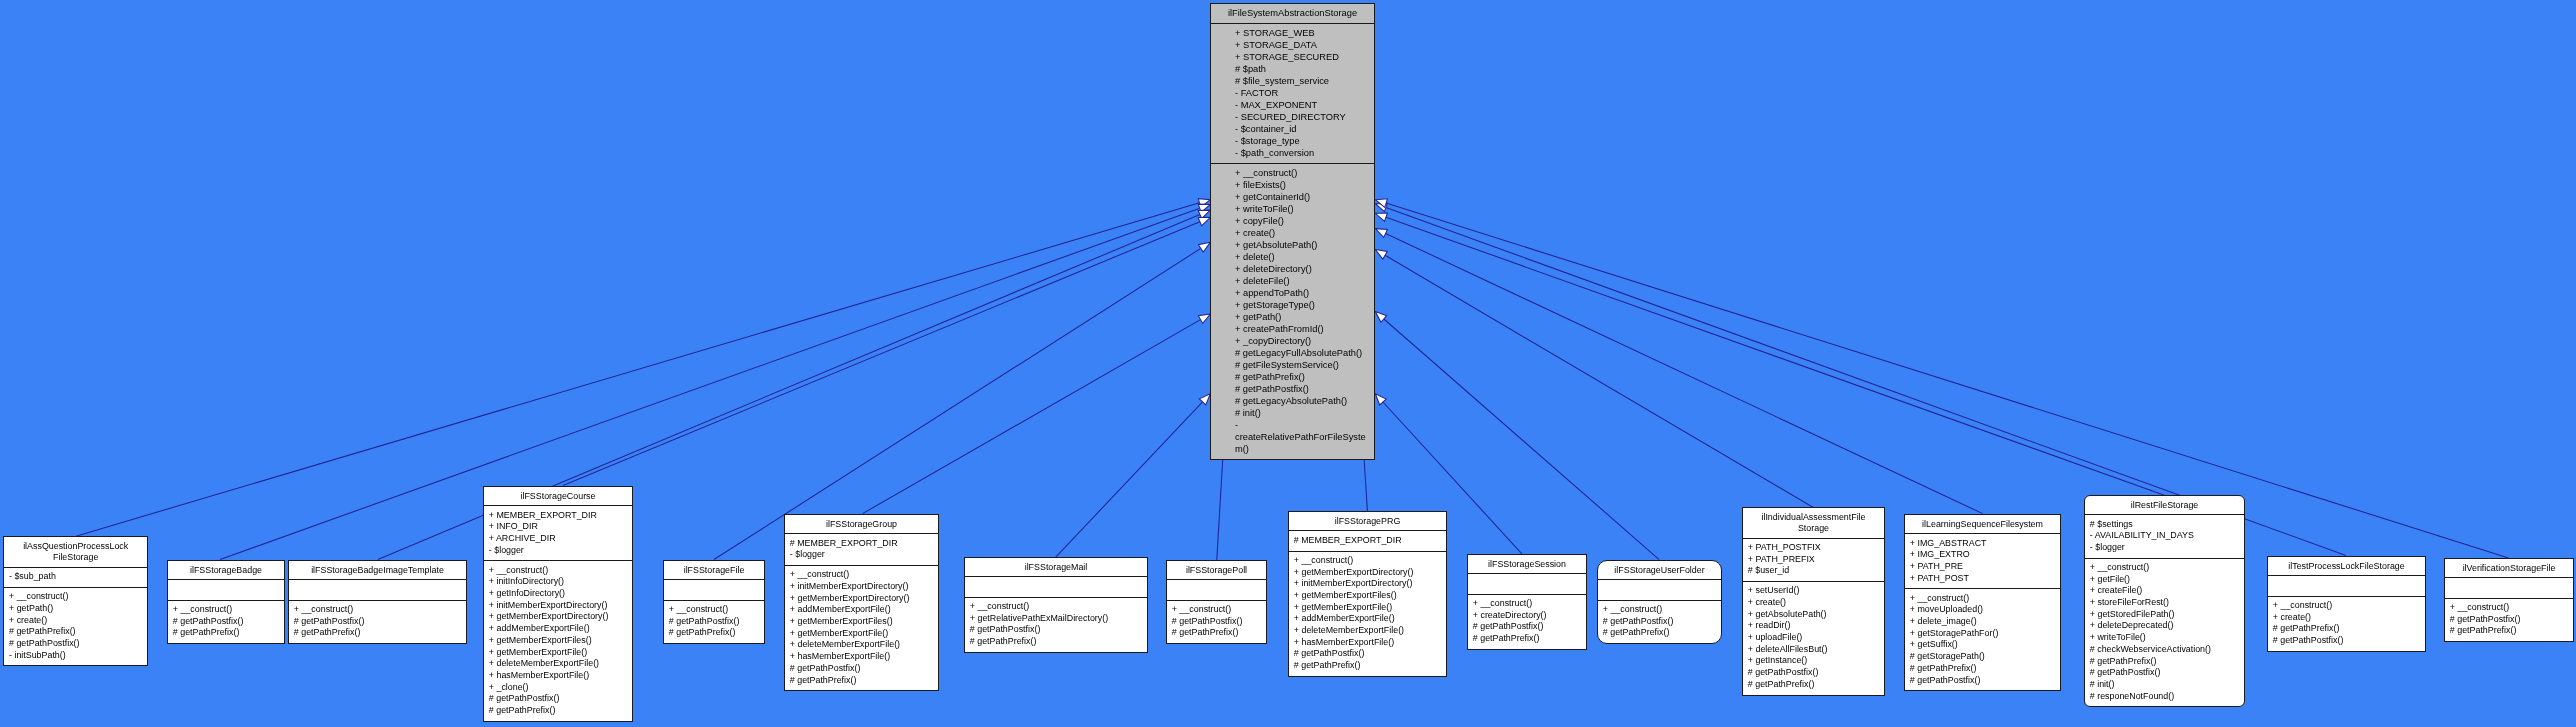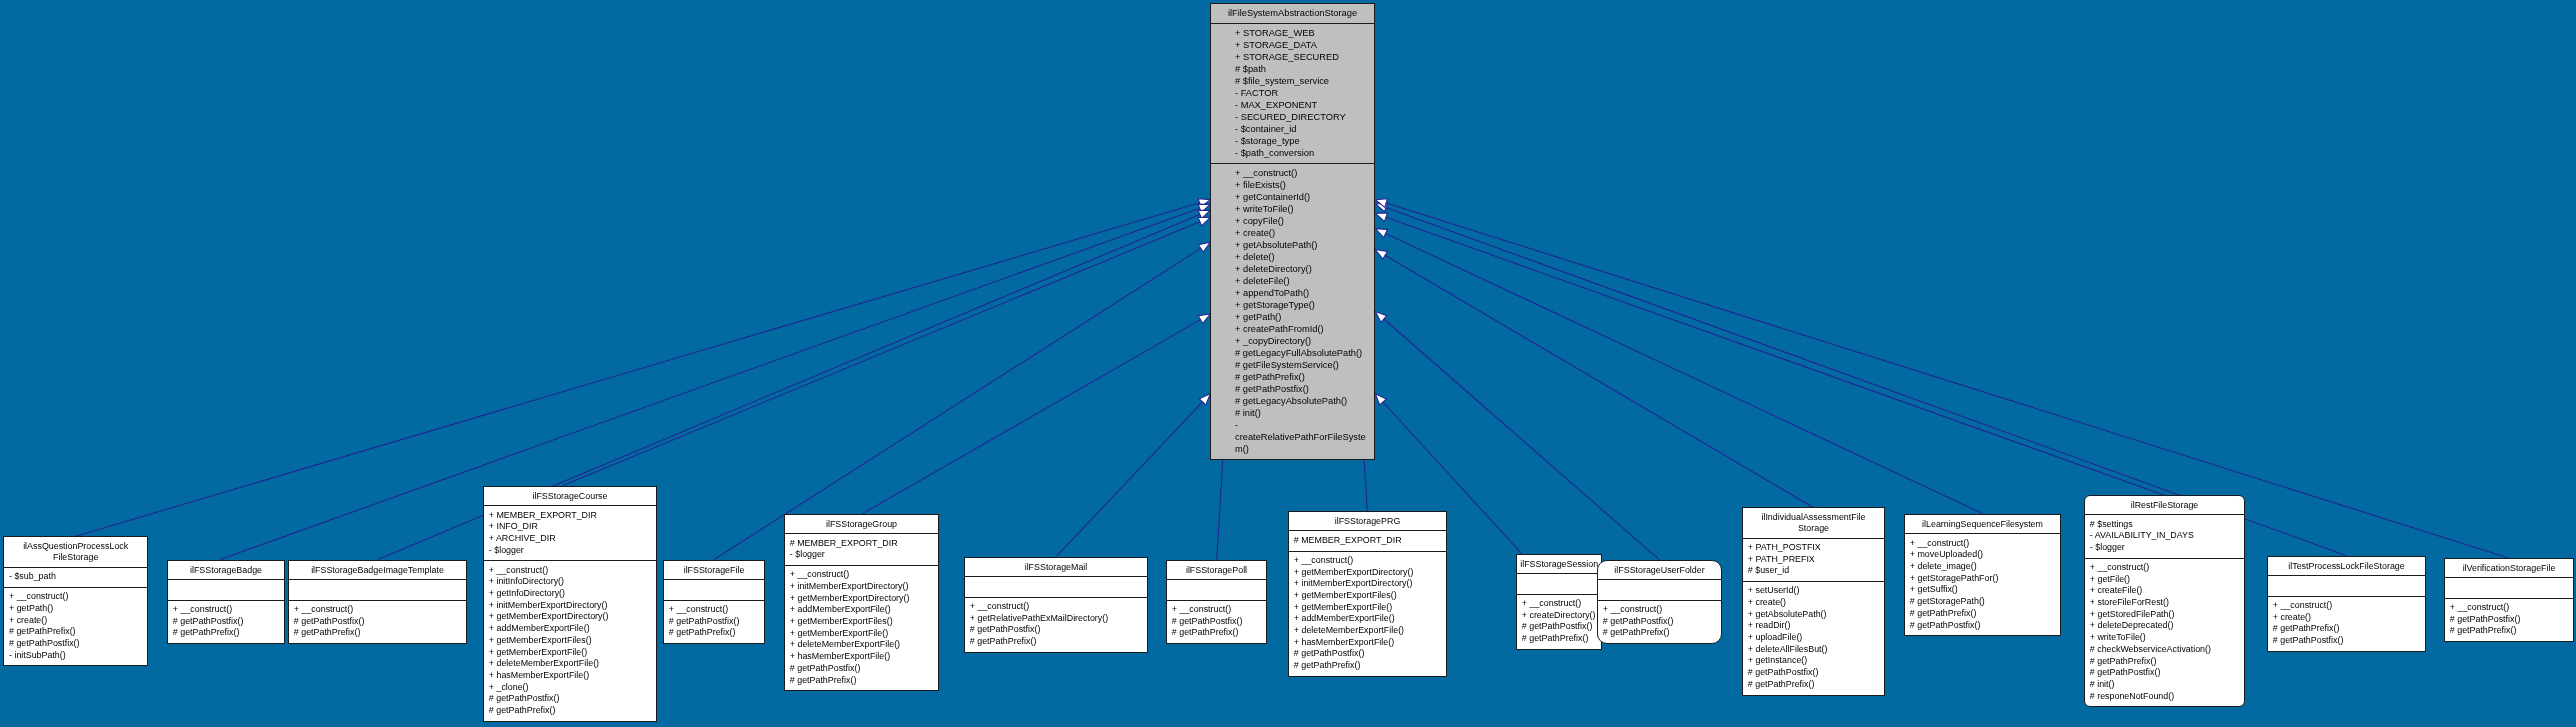--- a/index.html
+++ b/index.html
@@ -3,21 +3,21 @@
 <meta charset="utf-8">
 <style>
   html, body { margin: 0; padding: 0; background: #ffffff; }
   #canvas {
     position: relative;
     width: 2576px;
     height: 727px;
     font-family: "Liberation Sans", sans-serif;
     font-size: 8.9px;
     color: #000000;
-    background: #0369a1;
+    background: #3b82f6;
     text-decoration: underline;
   }
   #edges {
     position: absolute;
     left: 0; top: 0;
     width: 2576px; height: 727px;
   }
   .uml-node {
     position: absolute;
     background: #ffffff;
@@ -162,21 +162,21 @@
       <div class="uml-title">
         <div>ilFSStorageBadgeImageTemplate</div>
       </div>
       <div class="uml-section"></div>
       <div class="uml-section">
         <div class="uml-row">+ __construct()</div>
         <div class="uml-row"># getPathPostfix()</div>
         <div class="uml-row"># getPathPrefix()</div>
       </div>
     </div>
-    <div class="uml-node" style="left: 483px; top: 486px; width: 174px;">
+    <div class="uml-node" style="left: 483px; top: 486px; width: 150px;">
       <div class="uml-title">
         <div>ilFSStorageCourse</div>
       </div>
       <div class="uml-section">
         <div class="uml-row">+ MEMBER_EXPORT_DIR</div>
         <div class="uml-row">+ INFO_DIR</div>
         <div class="uml-row">+ ARCHIVE_DIR</div>
         <div class="uml-row">- $logger</div>
       </div>
       <div class="uml-section">
@@ -263,21 +263,21 @@
         <div class="uml-row">+ initMemberExportDirectory()</div>
         <div class="uml-row">+ getMemberExportFiles()</div>
         <div class="uml-row">+ getMemberExportFile()</div>
         <div class="uml-row">+ addMemberExportFile()</div>
         <div class="uml-row">+ deleteMemberExportFile()</div>
         <div class="uml-row">+ hasMemberExportFile()</div>
         <div class="uml-row"># getPathPostfix()</div>
         <div class="uml-row"># getPathPrefix()</div>
       </div>
     </div>
-    <div class="uml-node" style="left: 1516px; top: 554px; width: 86px;">
+    <div class="uml-node" style="left: 1467px; top: 554px; width: 120px;">
       <div class="uml-title">
         <div>ilFSStorageSession</div>
       </div>
       <div class="uml-section"></div>
       <div class="uml-section">
         <div class="uml-row">+ __construct()</div>
         <div class="uml-row">+ createDirectory()</div>
         <div class="uml-row"># getPathPostfix()</div>
         <div class="uml-row"># getPathPrefix()</div>
       </div>
@@ -313,20 +313,26 @@
         <div class="uml-row">+ getInstance()</div>
         <div class="uml-row"># getPathPostfix()</div>
         <div class="uml-row"># getPathPrefix()</div>
       </div>
     </div>
     <div class="uml-node" style="left: 1904px; top: 514px; width: 157px;">
       <div class="uml-title">
         <div>ilLearningSequenceFilesystem</div>
       </div>
       <div class="uml-section">
+        <div class="uml-row">+ IMG_ABSTRACT</div>
+        <div class="uml-row">+ IMG_EXTRO</div>
+        <div class="uml-row">+ PATH_PRE</div>
+        <div class="uml-row">+ PATH_POST</div>
+      </div>
+      <div class="uml-section">
         <div class="uml-row">+ __construct()</div>
         <div class="uml-row">+ moveUploaded()</div>
         <div class="uml-row">+ delete_image()</div>
         <div class="uml-row">+ getStoragePathFor()</div>
         <div class="uml-row">+ getSuffix()</div>
         <div class="uml-row"># getStoragePath()</div>
         <div class="uml-row"># getPathPrefix()</div>
         <div class="uml-row"># getPathPostfix()</div>
       </div>
     </div>

